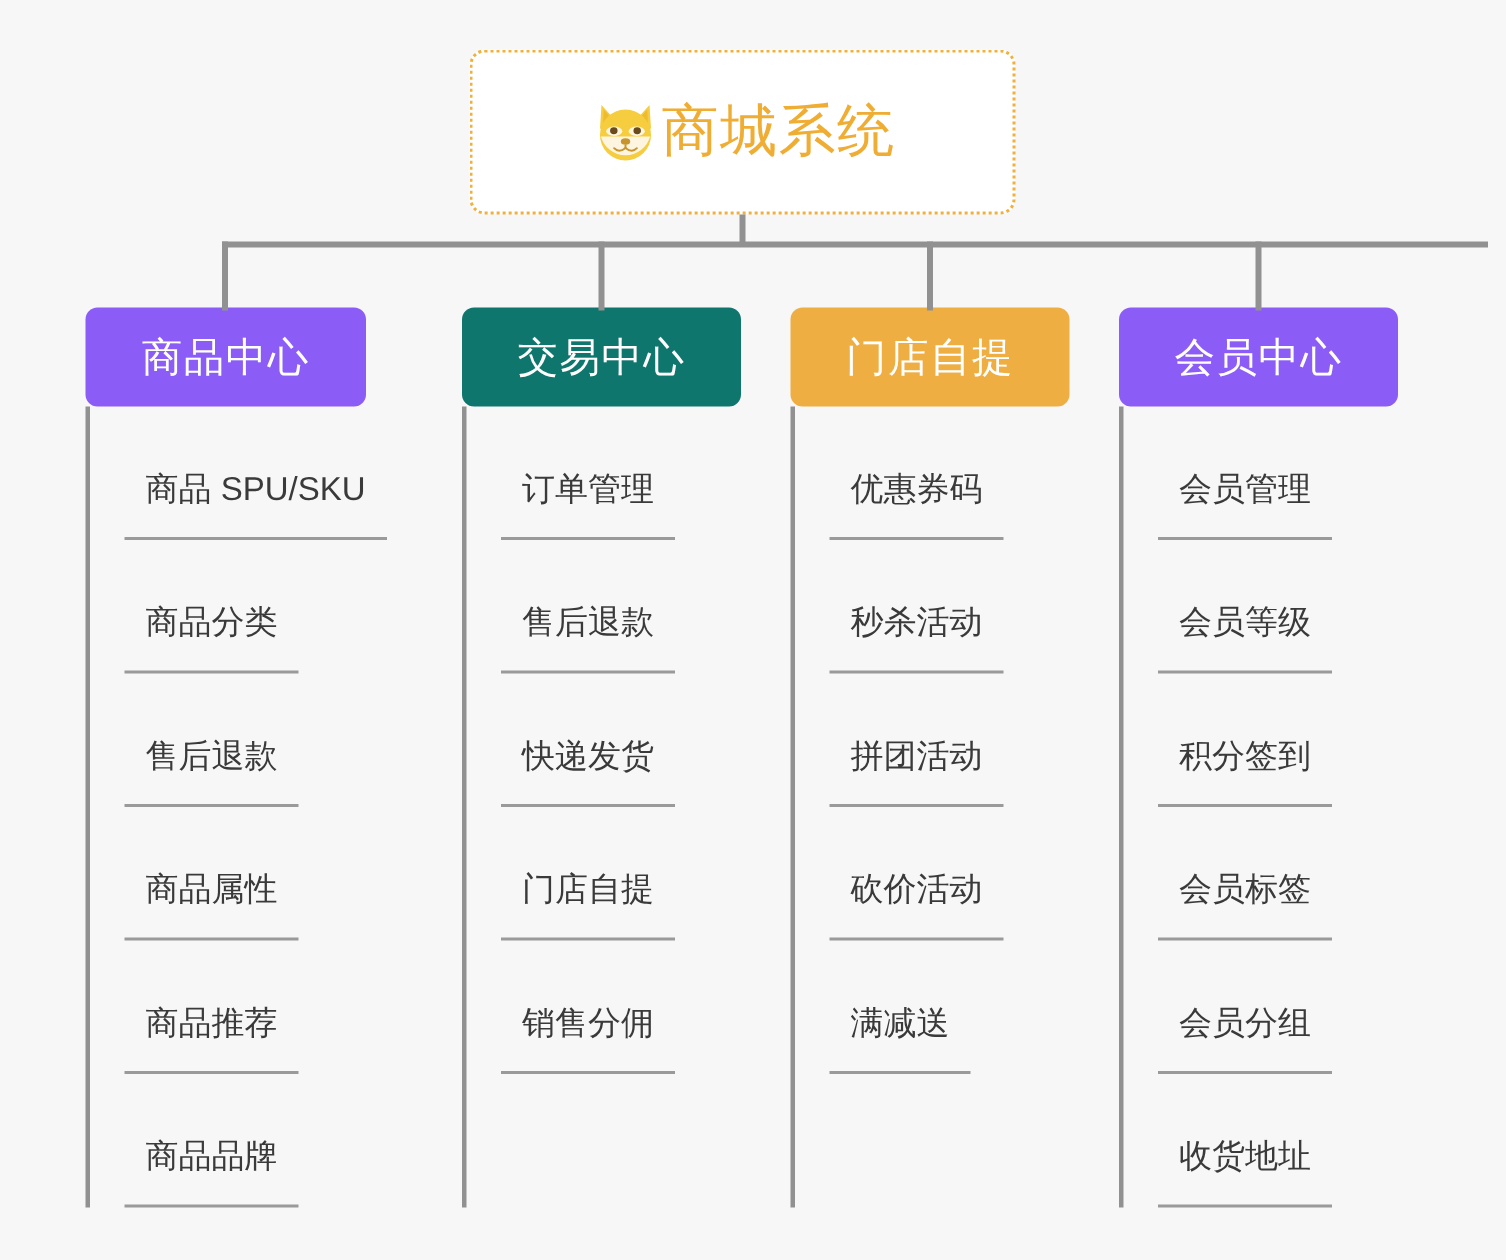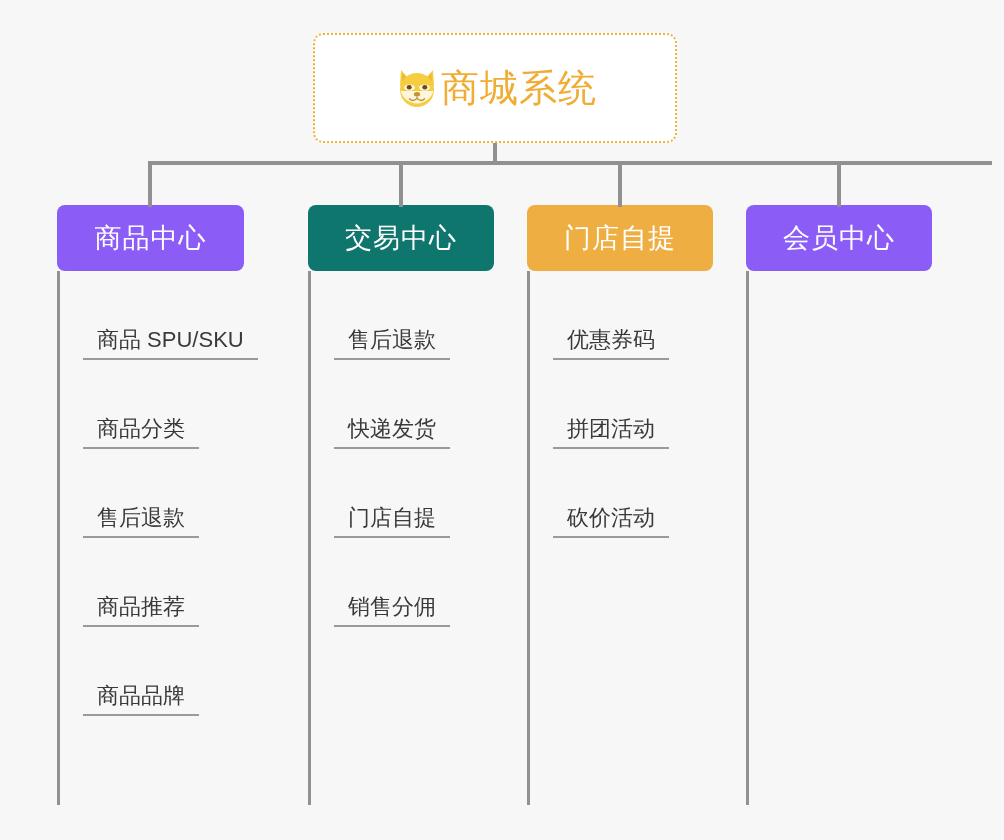--- a/index.html
+++ b/index.html
@@ -109,21 +109,21 @@
     height: 89px;
     display: flex;
     align-items: flex-end;
     padding-left: 26px;
     box-sizing: border-box;
   }
   .leaf-label {
     font-size: 22px;
     color: #3a3a3a;
     line-height: 1.1;
-    padding: 0 14px 6px 14px;
+    padding: 0 14px 20px 14px;
     border-bottom: 2px solid #9a9a9a;
     white-space: nowrap;
   }
 </style>
 </head>
 <body>
 
 <div id="mindmap">
 
   <div class="root-node">
@@ -161,34 +161,40 @@
           <li class="leaf">
             <span class="leaf-label">商品 SPU/SKU</span>
           </li>
           <li class="leaf">
             <span class="leaf-label">商品分类</span>
           </li>
           <li class="leaf">
             <span class="leaf-label">售后退款</span>
           </li>
           <li class="leaf">
+            <span class="leaf-label">商品属性</span>
+          </li>
+          <li class="leaf">
             <span class="leaf-label">商品推荐</span>
           </li>
           <li class="leaf">
             <span class="leaf-label">商品品牌</span>
           </li>
         </ul>
       </div>
       <div class="column" style="left: 308px; width: 186px;">
         <div class="cat-box" style="background: #0f766e;">
           <span>交易中心</span>
         </div>
         <div class="trunk" style="height: 534px;"></div>
         <ul class="leaf-list">
           <li class="leaf">
+            <span class="leaf-label">订单管理</span>
+          </li>
+          <li class="leaf">
             <span class="leaf-label">售后退款</span>
           </li>
           <li class="leaf">
             <span class="leaf-label">快递发货</span>
           </li>
           <li class="leaf">
             <span class="leaf-label">门店自提</span>
           </li>
           <li class="leaf">
             <span class="leaf-label">销售分佣</span>
@@ -198,32 +204,58 @@
       <div class="column" style="left: 527px; width: 186px;">
         <div class="cat-box" style="background: rgb(239, 174, 66);">
           <span>门店自提</span>
         </div>
         <div class="trunk" style="height: 534px;"></div>
         <ul class="leaf-list">
           <li class="leaf">
             <span class="leaf-label">优惠券码</span>
           </li>
           <li class="leaf">
+            <span class="leaf-label">秒杀活动</span>
+          </li>
+          <li class="leaf">
             <span class="leaf-label">拼团活动</span>
           </li>
           <li class="leaf">
             <span class="leaf-label">砍价活动</span>
+          </li>
+          <li class="leaf">
+            <span class="leaf-label">满减送</span>
           </li>
         </ul>
       </div>
       <div class="column" style="left: 746px; width: 186px;">
         <div class="cat-box" style="background: #8b5cf6;">
           <span>会员中心</span>
         </div>
         <div class="trunk" style="height: 534px;"></div>
+        <ul class="leaf-list">
+          <li class="leaf">
+            <span class="leaf-label">会员管理</span>
+          </li>
+          <li class="leaf">
+            <span class="leaf-label">会员等级</span>
+          </li>
+          <li class="leaf">
+            <span class="leaf-label">积分签到</span>
+          </li>
+          <li class="leaf">
+            <span class="leaf-label">会员标签</span>
+          </li>
+          <li class="leaf">
+            <span class="leaf-label">会员分组</span>
+          </li>
+          <li class="leaf">
+            <span class="leaf-label">收货地址</span>
+          </li>
+        </ul>
       </div>
     </div>
 
 <div class="conn conn-drop" style="left: 148px;"></div>
     <div class="conn conn-drop" style="left: 399px;"></div>
     <div class="conn conn-drop" style="left: 618px;"></div>
     <div class="conn conn-drop" style="left: 837px;"></div>
   </div>
 
 </body></html>

